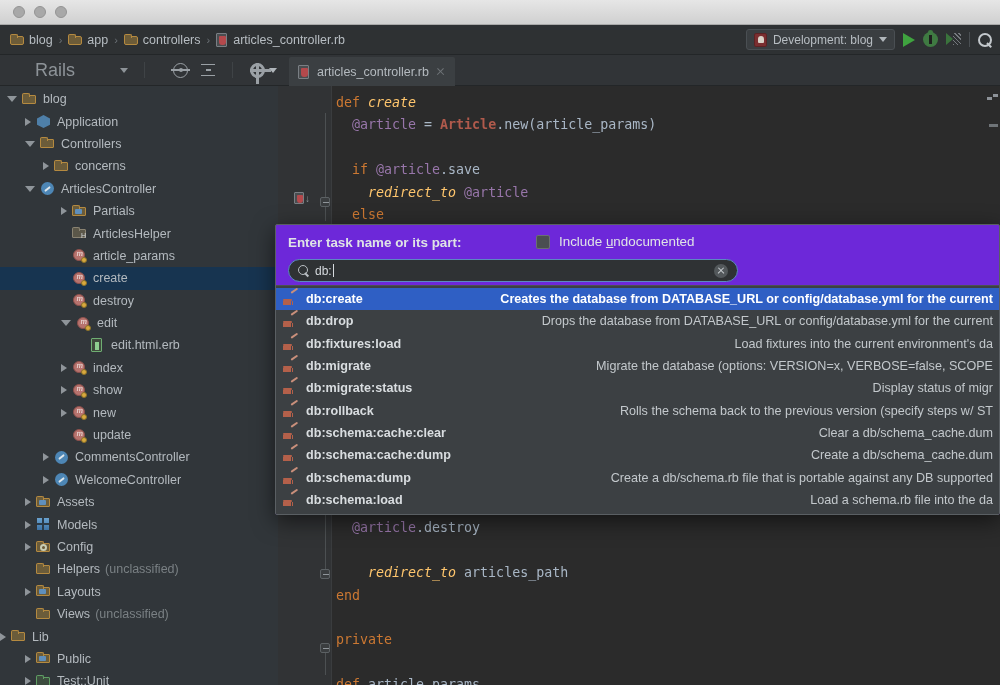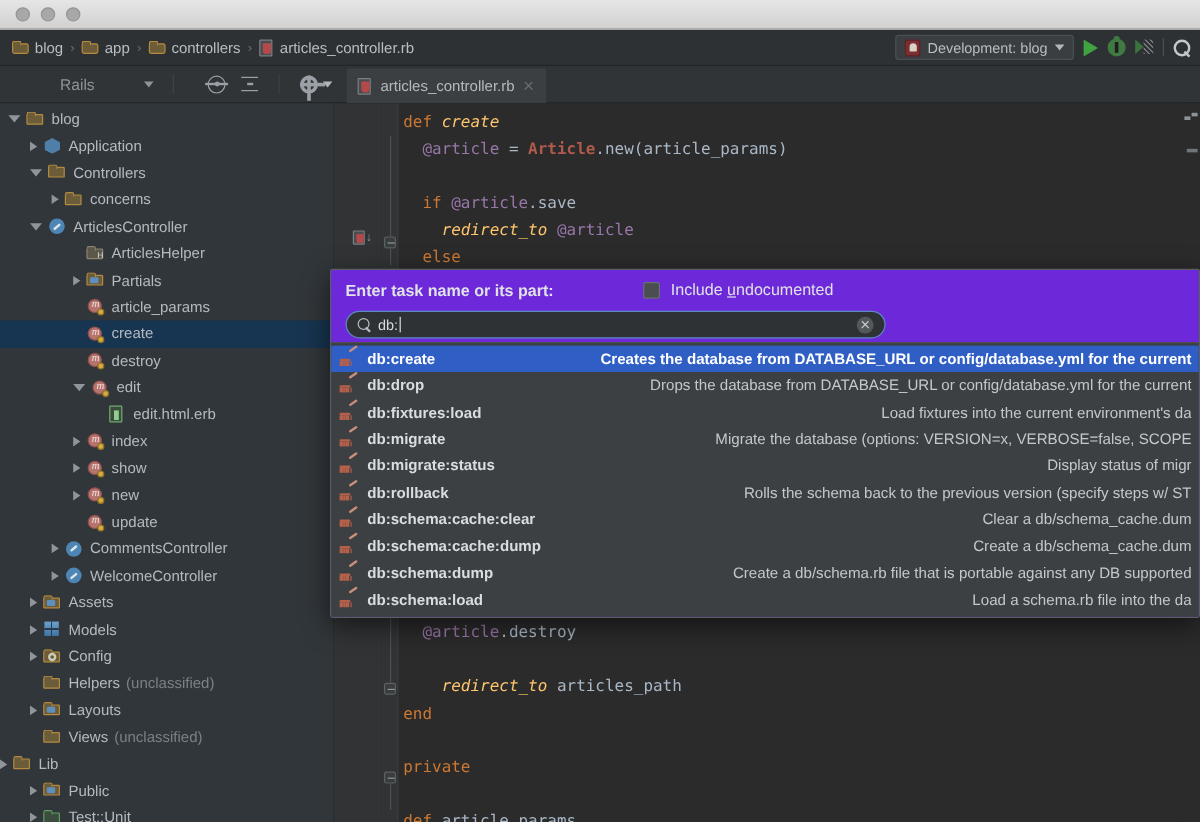--- a/index.html
+++ b/index.html
@@ -73,21 +73,21 @@
     border:2px solid #c3c8cc;border-radius:50%;}
   .mag:after{content:"";position:absolute;left:9px;top:9px;width:6px;height:2px;
     background:#c3c8cc;transform:rotate(45deg);transform-origin:left center;}
 
   
   .toolrow{
     position:absolute; left:0; top:55px; width:1000px; height:31px;
     background:#313437; border-bottom:1px solid #232628; display:flex; align-items:center;
   }
   .railsbtn{ display:flex; align-items:center; gap:7px; padding-left:14px; width:140px; }
-  .railsbtn .lbl{ color:#8d9398; font-size:13px;margin-left:15px; }
+  .railsbtn .lbl{ color:#8d9398; font-size:18px; }
   .railsbtn .caret{ margin-left:auto; margin-right:12px; border-top-color:#8d9398; }
   .tr-sep{ width:1px;height:16px;background:#3f4346;margin:0 4px; }
   .tr-icons{ display:flex; align-items:center; gap:13px; margin-left:24px; }
   .ic-target{ width:15px;height:15px;border:1.6px solid #9aa0a5;border-radius:50%;position:relative; }
   .ic-target:before{content:"";position:absolute;left:4.5px;top:4.5px;width:4px;height:4px;background:#9aa0a5;border-radius:50%;}
   .ic-target:after{content:"";position:absolute;left:-3px;top:5.5px;width:19px;height:1.6px;background:#9aa0a5;}
   .ic-collapse{ width:14px;height:15px;position:relative; }
   .ic-collapse span{ position:absolute;left:0;width:14px;height:1.7px;background:#9aa0a5; }
   .ic-collapse span:nth-child(1){ top:1px;}
   .ic-collapse span:nth-child(2){ top:6.5px;}
@@ -403,34 +403,34 @@
       <span>concerns</span>
     </div>
     <div class="row" style="padding-left: 25px;">
       <span class="arrow down"></span>
       <span class="mini ctrl">
         <i></i>
       </span>
       <span>ArticlesController</span>
     </div>
     <div class="row" style="padding-left: 61px;">
+      <span class="arrow "></span>
+      <span class="mini folder">
+        <i></i>
+        <span class="pic"></span>
+      </span>
+      <span>Partials</span>
+    </div>
+    <div class="row" style="padding-left: 61px;">
       <span class="arrow blank"></span>
       <span class="mini folder grey">
         <i></i>
         <span class="hbadge">H</span>
       </span>
       <span>ArticlesHelper</span>
-    </div>
-    <div class="row" style="padding-left: 61px;">
-      <span class="arrow "></span>
-      <span class="mini folder">
-        <i></i>
-        <span class="pic"></span>
-      </span>
-      <span>Partials</span>
     </div>
     <div class="row" style="padding-left: 61px;">
       <span class="arrow blank"></span>
       <span class="mini meth">
         <i></i>
         <span class="dot"></span>
       </span>
       <span>article_params</span>
     </div>
     <div class="row sel" style="padding-left: 61px;">

